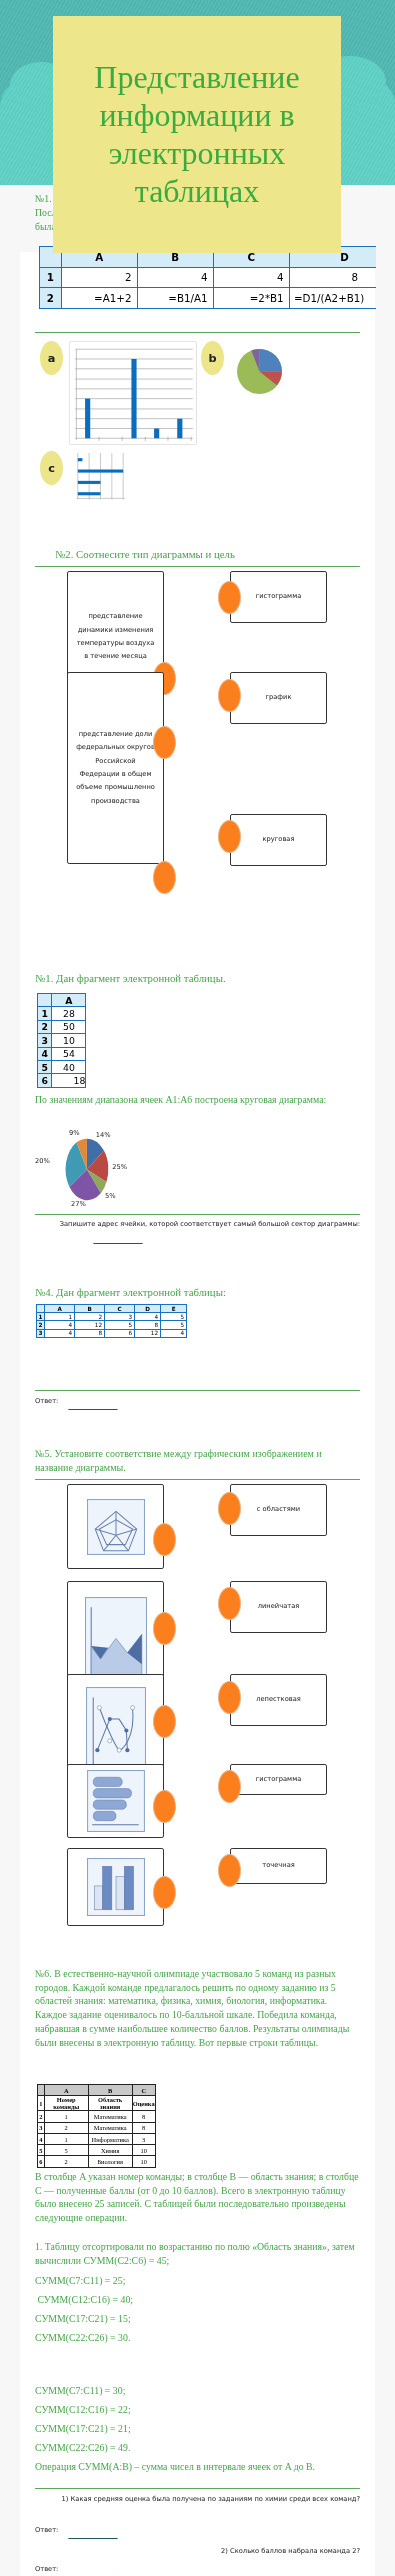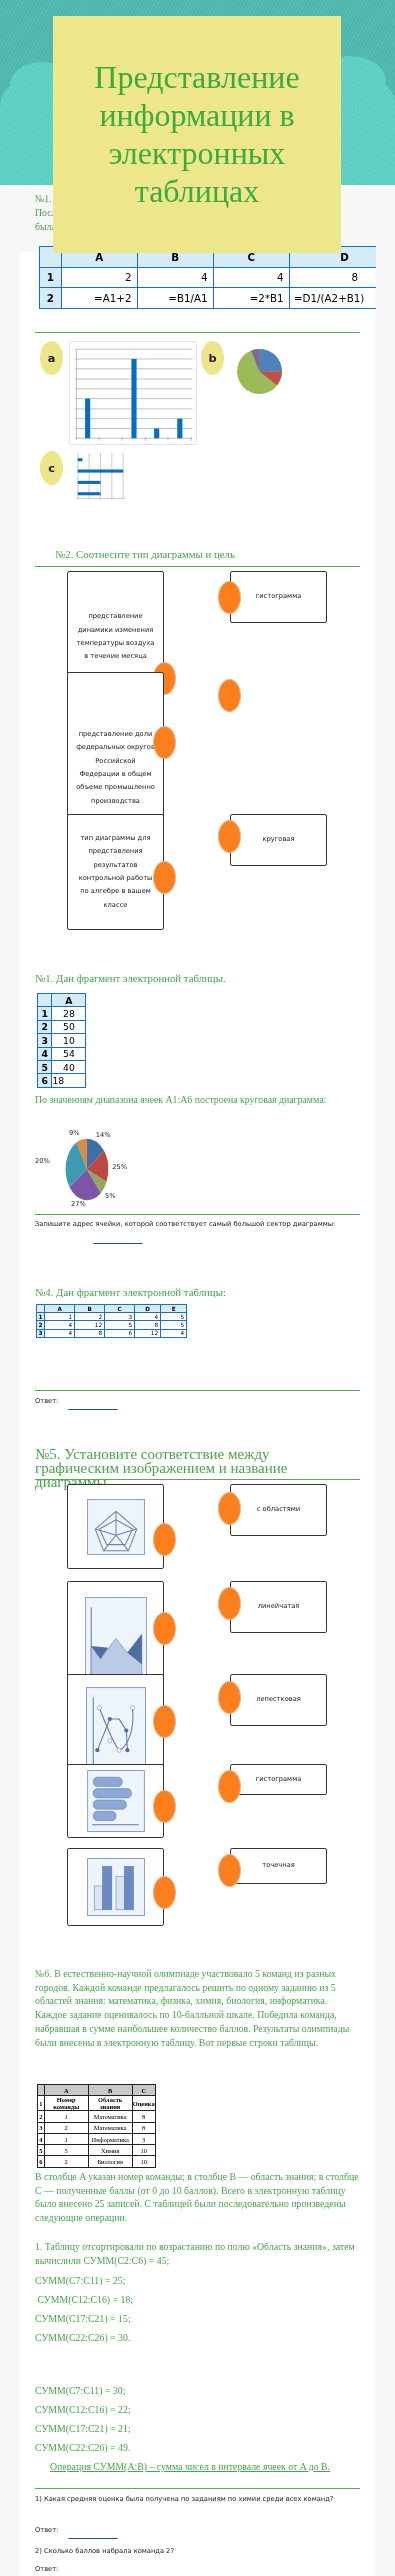--- a/index.html
+++ b/index.html
@@ -9,21 +9,21 @@
   .hero-cloud { position: absolute; left: 0; top: 77px; width: 396px; height: 108px;
     background: repeating-linear-gradient(120deg, #5cccc0 0 1.5px, #66d3c8 1.5px 3.1px);
     border-radius: 31px 31px 0 0; }
   .hero-cloud::before { content: ""; position: absolute; left: 10.3px; top: -15.5px; width: 62px; height: 46px; border-radius: 50%; background: inherit; }
   .hero-cloud::after { content: ""; position: absolute; right: 10.3px; top: -20.6px; width: 72px; height: 52px; border-radius: 50%; background: inherit; }
   .title-box { position: absolute; left: 53px; top: 15.5px; width: 288px; height: 237px; background: #ede68a; display: flex; align-items: center; justify-content: center; text-align: center; z-index: 2; }
   .title-box h1 { font-family: "Liberation Serif", serif; font-weight: normal; color: #3aab3f; font-size: 32px; line-height: 38px; width: 216px; }
   .card { position: absolute; left: 19.6px; top: 252px; width: 355px; height: 2755px; background: #fff; }
   .abs { position: absolute; }
   .serif-g { font-family: "Liberation Serif", serif; color: #47a54b; font-size: 9.8px; line-height: 14px; }
-  .sans { font-family: "DejaVu Sans", sans-serif; color: #222; font-size: 6.7px; line-height: 13.4px; }
+  .sans { font-family: "DejaVu Sans", sans-serif; color: #222; font-size: 6.7px; line-height: 13.4px; text-align: right; }
   .divider { position: absolute; left: 15.5px; width: 325px; height: 0.5px; background: #5aa75a; }
   .xl { border-collapse: collapse; font-family: "DejaVu Sans", sans-serif; }
   .xl td, .xl th { border: 1px solid #1b6fbf; }
   .xl th { background: #d4ecf7; font-weight: bold; }
   .xl td.rh { background: #d4ecf7; font-weight: bold; text-align: center; }
   .badge { position: absolute; width: 23px; height: 34px; border-radius: 50%; background: #ece58a; font-family: "DejaVu Sans", sans-serif; font-size: 11.3px; font-weight: bold; display: flex; align-items: center; justify-content: center; color: #222; }
   .mbox { position: absolute; border: 0.5px solid #333; border-radius: 2.1px; background: #fff; display: flex; align-items: center; justify-content: center; text-align: center; font-family: "DejaVu Sans", sans-serif; font-size: 6.7px; line-height: 13.4px; color: #222; }
   .dot { position: absolute; width: 23px; height: 33px; border-radius: 50%; background: #fb7f1d; border: 0.5px solid #e8b58c; }
   .answer-line { position: absolute; width: 50px; height: 4.1px; border-bottom: 0.5px solid #1f5a58; border-radius: 0 0 1.5px 1.5px; }
 </style>
@@ -151,25 +151,25 @@
   <div class="dot" style="left:153px;top:662px;"></div>
   <div class="mbox" style="left:230px;top:571px;width:97px;height:52px;">
       <span>гистограмма</span>
     </div>
   <div class="dot" style="left:218px;top:581px;"></div>
 
   <div class="mbox" style="left:67px;top:672px;width:97px;height:192px;padding:4.1px 7.2px;">
       <span>представление доли федеральных округов Российской Федерации в общем объеме промышленно производства</span>
     </div>
   <div class="dot" style="left:153px;top:726px;"></div>
+  <div class="mbox" style="left:230px;top:672px;width:97px;height:52px;">
+      <span>график</span>
+    </div>
   <div class="dot" style="left:218px;top:679px;"></div>
 
-  <div class="mbox" style="left:67px;top:814px;width:97px;height:116px;padding:4.1px 7.2px;">
-      <span>тип диаграммы для представления результатов контрольной работы по алгебре в вашем классе</span>
-    </div>
   <div class="dot" style="left:153px;top:861px;"></div>
   <div class="mbox" style="left:230px;top:814px;width:97px;height:52px;">
       <span>круговая</span>
     </div>
   <div class="dot" style="left:218px;top:820px;"></div>
 
   <h2 class="abs serif-g" style="left:35px;top:971px;font-weight:normal;font-size:10.8px;">№1. Дан фрагмент электронной таблицы.</h2>
   <table class="xl abs" style="left:37px;top:993px;font-size:9.3px;">
     <tbody>
         <tr style="height:13.4px;">
@@ -191,21 +191,21 @@
     <tr style="height:13.4px;">
           <td class="rh">4</td>
           <td style="text-align:center">54</td>
         </tr>
     <tr style="height:13.4px;">
           <td class="rh">5</td>
           <td style="text-align:center">40</td>
         </tr>
     <tr style="height:13.4px;">
           <td class="rh">6</td>
-          <td style="text-align:left">18</td>
+          <td style="text-align:right">18</td>
         </tr>
   </tbody>
     </table>
   <p class="abs serif-g" style="left:35px;top:1093px;width:319px;">По значениям диапазона ячеек A1:A6 построена круговая диаграмма:</p>
 
   <div class="abs" style="left:35px;top:1123px;width:108px;height:88px;">
     <svg width="108" height="88" viewBox="0 0 210 170">
       <g transform="translate(101,90)">
         <path d="M0,0 L0,-60 A42,60 0 0,1 33,-37 Z" fill="#3f6ea8"></path>
         <path d="M0,0 L33,-37 A42,60 0 0,1 38,24 Z" fill="#b84a43"></path>
@@ -262,21 +262,21 @@
       <td style="text-align:right;padding-right:2.1px">6</td>
       <td style="text-align:right;padding-right:2.1px">12</td>
       <td style="text-align:right;padding-right:2.1px">4</td>
     </tr>
   </tbody>
     </table>
   <div class="divider" style="left:35px;top:1390px;"></div>
   <span class="abs sans" style="left:35px;top:1395px;">Ответ:</span>
   <div class="answer-line" style="left:68px;top:1406px;"></div>
 
-  <h2 class="abs serif-g" style="left:35px;top:1447px;width:309px;font-weight:normal;font-size:15px;line-height:14px;">№5. Установите соответствие между графическим изображением и название диаграммы.</h2>
+  <h2 class="abs serif-g" style="left:35px;top:1447px;width:309px;font-weight:normal;font-size:10px;line-height:14px;">№5. Установите соответствие между графическим изображением и название диаграммы.</h2>
   <div class="divider" style="left:35px;top:1479px;"></div>
 
   <div class="mbox" style="left:67px;top:1484px;width:97px;height:85px;">
     <svg width="58" height="56" viewBox="0 0 112 108">
       <rect x="1" y="1" width="110" height="106" fill="#eef4fb" stroke="#8aa3c8" stroke-width="2"></rect>
       <g fill="none" stroke="#6b82ad" stroke-width="2">
         <polygon points="56,24 96,58 80,100 32,100 16,58"></polygon>
         <polygon points="56,40 88,58 74,88 38,88 24,58"></polygon>
         <line x1="56" y1="24" x2="56" y2="70"></line>
           <line x1="96" y1="58" x2="56" y2="70"></line>
@@ -414,28 +414,28 @@
       <td style="border:0.5px solid #222;text-align:center;font-weight:bold">6</td>
       <td style="border:0.5px solid #222;text-align:center">2</td>
       <td style="border:0.5px solid #222;text-align:center">Биология</td>
       <td style="border:0.5px solid #222;text-align:center">10</td>
     </tr>
   </tbody>
     </table>
   <p class="abs serif-g" style="left:35px;top:2170px;width:325px;line-height:13.7px;">В столбце A указан номер команды; в столбце B — область знания; в столбце C — полученные баллы (от 0 до 10 баллов). Всего в электронную таблицу было внесено 25 записей. С таблицей были последовательно произведены следующие операции.</p>
   <p class="abs serif-g" style="left:35px;top:2240px;width:325px;line-height:13.7px;">1. Таблицу отсортировали по возрастанию по полю «Область знания», затем вычислили СУММ(C2:C6) = 45;</p>
   <p class="abs serif-g" style="left:35px;top:2274px;white-space:pre;">СУММ(C7:C11) = 25;</p>
-  <p class="abs serif-g" style="left:35px;top:2293px;white-space:pre;"> СУММ(C12:C16) = 18;</p>
+  <p class="abs serif-g" style="left:35px;top:2293px;white-space:pre;"> СУММ(C12:C16) = 40;</p>
   <p class="abs serif-g" style="left:35px;top:2312px;white-space:pre;">СУММ(C17:C21) = 15;</p>
   <p class="abs serif-g" style="left:35px;top:2331px;white-space:pre;">СУММ(C22:C26) = 30.</p>
   <p class="abs serif-g" style="left:35px;top:2384px;">СУММ(C7:C11) = 30;</p>
   <p class="abs serif-g" style="left:35px;top:2403px;">СУММ(C12:C16) = 22;</p>
   <p class="abs serif-g" style="left:35px;top:2422px;">СУММ(C17:C21) = 21;</p>
   <p class="abs serif-g" style="left:35px;top:2441px;">СУММ(C22:C26) = 49.</p>
-  <p class="abs serif-g" style="left:50px;top:2460px;width:325px;line-height:13.7px;text-decoration:underline;">Операция СУММ(A:B) – сумма чисел в интервале ячеек от A до B.</p>
+  <p class="abs serif-g" style="left:35px;top:2460px;width:325px;line-height:13.7px;">Операция СУММ(A:B) – сумма чисел в интервале ячеек от A до B.</p>
   <div class="divider" style="left:35px;top:2488px;"></div>
 
   <p class="abs sans" style="left:35px;top:2493px;width:325px;">1) Какая средняя оценка была получена по заданиям по химии среди всех команд?</p>
   <span class="abs sans" style="left:35px;top:2524px;">Ответ:</span>
   <div class="answer-line" style="left:68px;top:2535px;"></div>
 
   <p class="abs sans" style="left:35px;top:2545px;width:325px;">2) Сколько баллов набрала команда 2?</p>
   <span class="abs sans" style="left:35px;top:2563px;">Ответ:</span>
   <div class="answer-line" style="left:68px;top:2573px;"></div>
 

